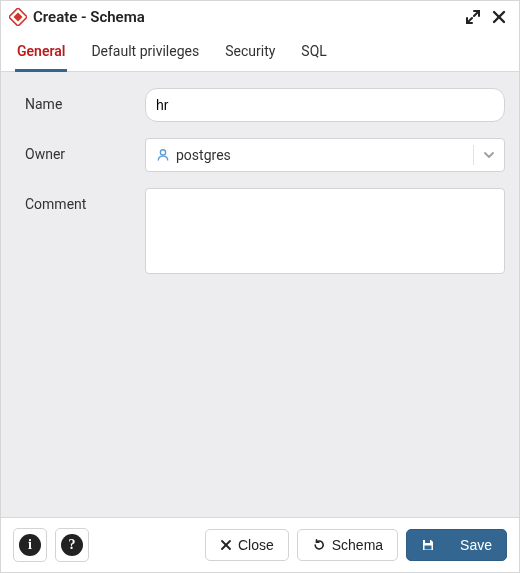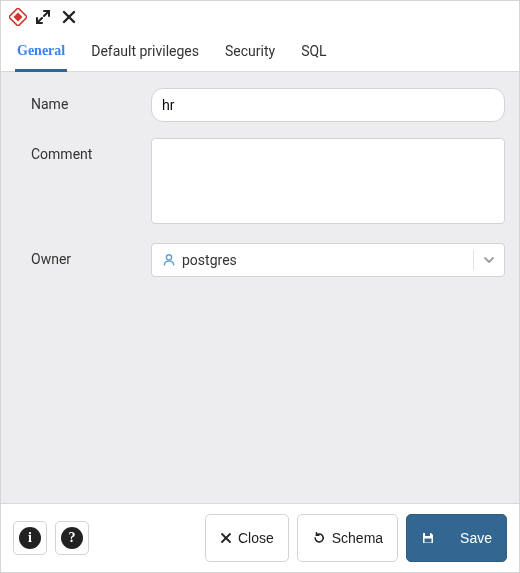--- a/index.html
+++ b/index.html
@@ -46,29 +46,28 @@
   }
   .tab {
     padding: 10px 2px 10px 2px;
     color: #333;
     cursor: pointer;
     font-size: 14px;
     border-bottom: 3px solid transparent;
     margin-bottom: -1px;
   }
   .tab.active {
-    color: #3b82f6;
+    color: #b91c1c;
     font-weight: 600;
     border-bottom-color: #326690;
-    font-family: Liberation Serif, serif;
   }
   .content {
     flex: 1;
     background: #ededf0;
-    padding: 16px 14px 14px 30px;
+    padding: 16px 14px 14px 24px;
     overflow: auto;
   }
   .form-row {
     display: flex;
     align-items: flex-start;
     margin-bottom: 16px;
   }
   .form-label {
     width: 120px;
     padding-top: 8px;
@@ -139,21 +138,21 @@
     cursor: pointer;
   }
   .circ-btn .disc {
     width: 22px; height: 22px; border-radius: 50%;
     background: #222; color: #fff;
     display:flex; align-items:center; justify-content:center;
     font-family: Georgia, "Times New Roman", serif;
     font-weight: 700; font-size: 14px;
   }
   .btn {
-    height: 48px;
+    height: 32px;
     border: 1px solid #d3d3d3;
     border-radius: 5px;
     background: #fff;
     padding: 0 14px;
     display: flex; align-items: center; gap: 6px;
     cursor: pointer;
     font-size: 14px;
     color: #222;
   }
   .btn.primary {
@@ -169,20 +168,21 @@
 
 <div class="dialog">
 
   <div class="titlebar">
     <span class="app-icon">
       <svg width="18" height="18" viewBox="0 0 18 18">
         <rect x="2.5" y="2.5" width="13" height="13" transform="rotate(45 9 9)" fill="none" stroke="#d0352b" stroke-width="1.6"></rect>
         <rect x="5.8" y="5.8" width="6.4" height="6.4" transform="rotate(45 9 9)" fill="#d0352b"></rect>
       </svg>
     </span>
+    <span class="title">Create - Schema</span>
     <span class="tb-btn" title="Toggle size">
       <svg width="14" height="14" viewBox="0 0 14 14" stroke="#222" stroke-width="2" fill="none" stroke-linecap="round">
         <path d="M8 1 L13 1 L13 6"></path>
         <path d="M13 1 L8 6"></path>
         <path d="M6 13 L1 13 L1 8"></path>
         <path d="M1 13 L6 8"></path>
       </svg>
     </span>
     <span class="tb-btn" title="Close">
       <svg width="14" height="14" viewBox="0 0 14 14" stroke="#222" stroke-width="2.4" stroke-linecap="round">
@@ -198,27 +198,20 @@
     <div class="tab">Security</div>
     <div class="tab">SQL</div>
   </div>
 
   <div class="content">
 
     <div class="form-row">
       <div class="form-label">Name</div>
       <div class="form-control">
         <input class="text-input" type="text" value="hr" style="">
-      </div>
-    </div>
-
-    <div class="form-row">
-      <div class="form-label">Comment</div>
-      <div class="form-control">
-        <textarea class="textarea" style=""></textarea>
       </div>
     </div>
 
     <div class="form-row">
       <div class="form-label">Owner</div>
       <div class="form-control">
         <div class="select-wrap">
           <span class="user-icon">
             <svg width="14" height="14" viewBox="0 0 14 14" fill="none" stroke="#5f9fd8" stroke-width="1.4">
               <circle cx="7" cy="4.4" r="2.6"></circle>
@@ -229,20 +222,27 @@
           <span class="divider"></span>
           <span class="chev">
             <svg width="12" height="12" viewBox="0 0 12 12" fill="none" stroke="#9aa0a6" stroke-width="1.8" stroke-linecap="round" stroke-linejoin="round">
               <path d="M2 4 L6 8 L10 4"></path>
             </svg>
           </span>
         </div>
       </div>
     </div>
 
+    <div class="form-row">
+      <div class="form-label">Comment</div>
+      <div class="form-control">
+        <textarea class="textarea" style=""></textarea>
+      </div>
+    </div>
+
   </div>
 
   <div class="footer">
     <div class="circ-btn">
       <span class="disc">i</span>
     </div>
     <div class="circ-btn">
       <span class="disc">?</span>
     </div>
     <div class="spacer"></div>

